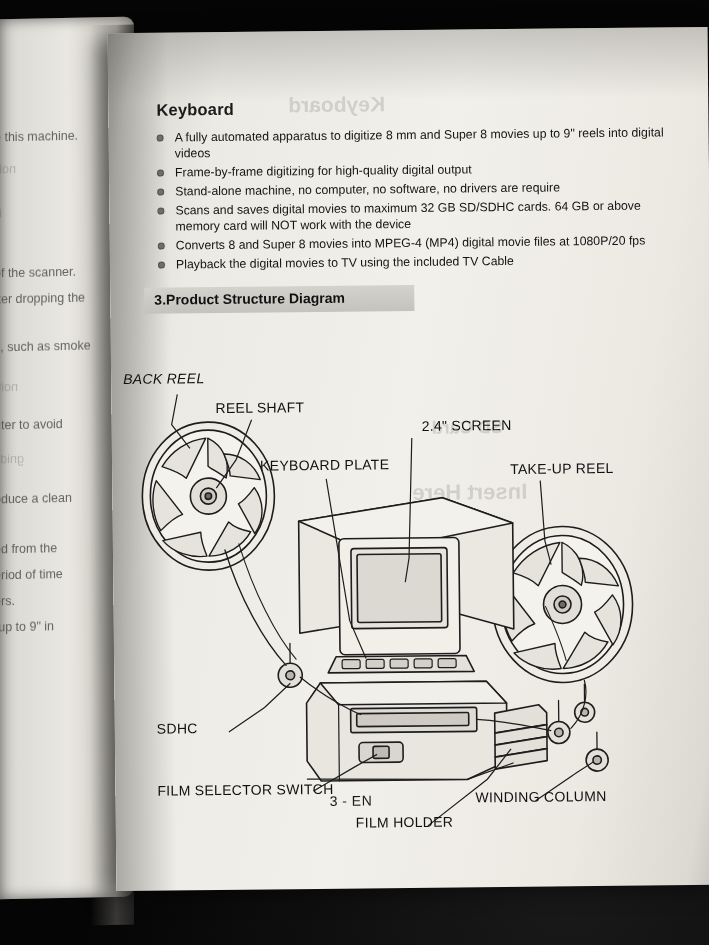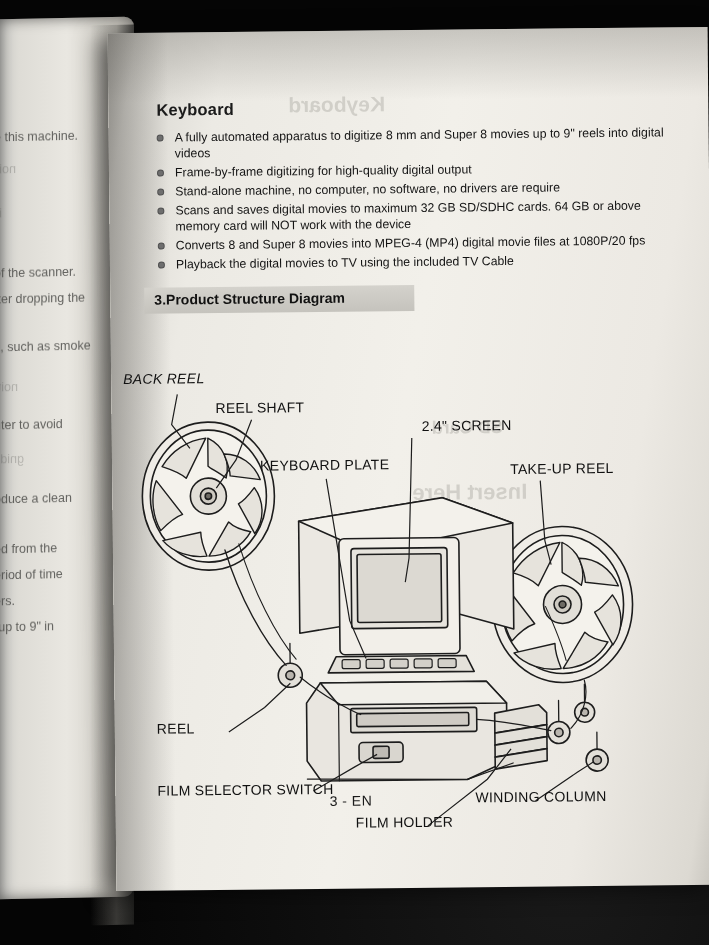--- a/index.html
+++ b/index.html
@@ -356,21 +356,21 @@
 
             <path d="M420 492 L462 464 L478 454"></path>
           </g>
         </svg>
 
         <div class="lbl" style="left:12px; top:58px;font-style:italic;">BACK REEL</div>
         <div class="lbl" style="left:104px; top:88px;">REEL SHAFT</div>
         <div class="lbl" style="left:148px; top:146px;">KEYBOARD PLATE</div>
         <div class="lbl" style="left:310px; top:108px;">2.4" SCREEN</div>
         <div class="lbl" style="left:398px; top:152px;">TAKE-UP REEL</div>
-        <div class="lbl" style="left:42px; top:408px;">REEL</div>
+        <div class="lbl" style="left:42px; top:408px;">SDHC</div>
         <div class="lbl" style="left:42px; top:470px;">FILM SELECTOR SWITCH</div>
         <div class="lbl" style="left:240px; top:504px;">FILM HOLDER</div>
         <div class="lbl" style="left:360px; top:480px;">WINDING COLUMN</div>
       </div>
 
       <div class="page-number">3 - EN</div>
     </div>
   </div>
 </div>
 

